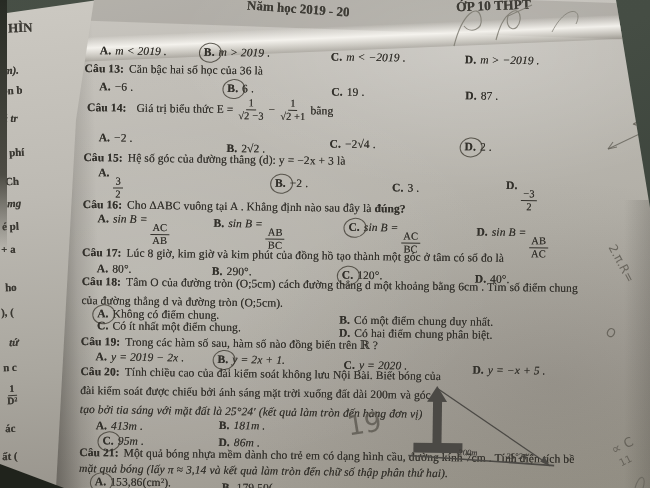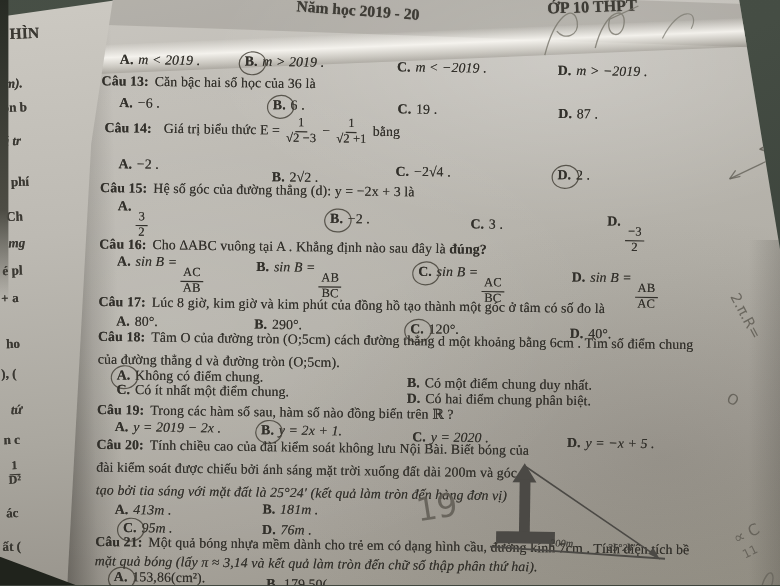--- a/index.html
+++ b/index.html
@@ -183,21 +183,21 @@
       <span class="opt" style="left:222px;top:351px"><b class="k circ">B.</b><span class="it">y = 2x + 1.</span></span>
       <span class="opt" style="left:348px;top:355px"><b class="k">C.</b><span class="it">y = 2020 .</span></span>
       <span class="opt" style="left:477px;top:358px"><b class="k">D.</b><span class="it">y = −x + 5 .</span></span>
 
       <span class="qt" style="left:85px;top:365px"><b class="ql">Câu 20:</b><span>Tính chiều cao của đài kiểm soát không lưu Nội Bài. Biết bóng của</span></span>
       <span class="qline" style="left:85px;top:384px">đài kiểm soát được chiếu bởi ánh sáng mặt trời xuống đất dài 200m và góc</span>
       <span class="qline it" style="left:85px;top:403px">tạo bởi tia sáng với mặt đất là 25°24′ (kết quả làm tròn đến hàng đơn vị)</span>
       <span class="opt" style="left:101px;top:419px"><b class="k">A.</b><span class="it">413m .</span></span>
       <span class="opt" style="left:224px;top:417px"><b class="k">B.</b><span class="it">181m .</span></span>
       <span class="opt" style="left:108px;top:434px"><b class="k circ">C.</b><span class="it">95m .</span></span>
-      <span class="opt" style="left:224px;top:434px"><b class="k">D.</b><span class="it">76m .</span></span>
+      <span class="opt" style="left:224px;top:434px"><b class="k">D.</b><span class="it">86m .</span></span>
 
       <span class="qt" style="left:85px;top:446px"><b class="ql">Câu 21:</b><span>Một quả bóng nhựa mềm dành cho trẻ em có dạng hình cầu, đường kính 7cm . Tính diện tích bề</span></span>
       <span class="qline it" style="left:85px;top:462px">mặt quả bóng (lấy π ≈ 3,14 và kết quả làm tròn đến chữ số thập phân thứ hai).</span>
       <span class="opt" style="left:101px;top:475px"><b class="k circ">A.</b><span>153,86(cm²).</span></span>
       <span class="opt" style="left:228px;top:479px"><b class="k">B.</b><span>179,50(</span></span>
 
       <svg width="185" height="98" style="left:400px;top:371px" viewBox="0 0 185 98">
         <polygon points="42,10 32,26 52,26" fill="#4b4945"></polygon>
         <rect x="38" y="24" width="9" height="46" fill="#4b4945"></rect>
         <rect x="19" y="67" width="49" height="10" fill="#4b4945"></rect>

